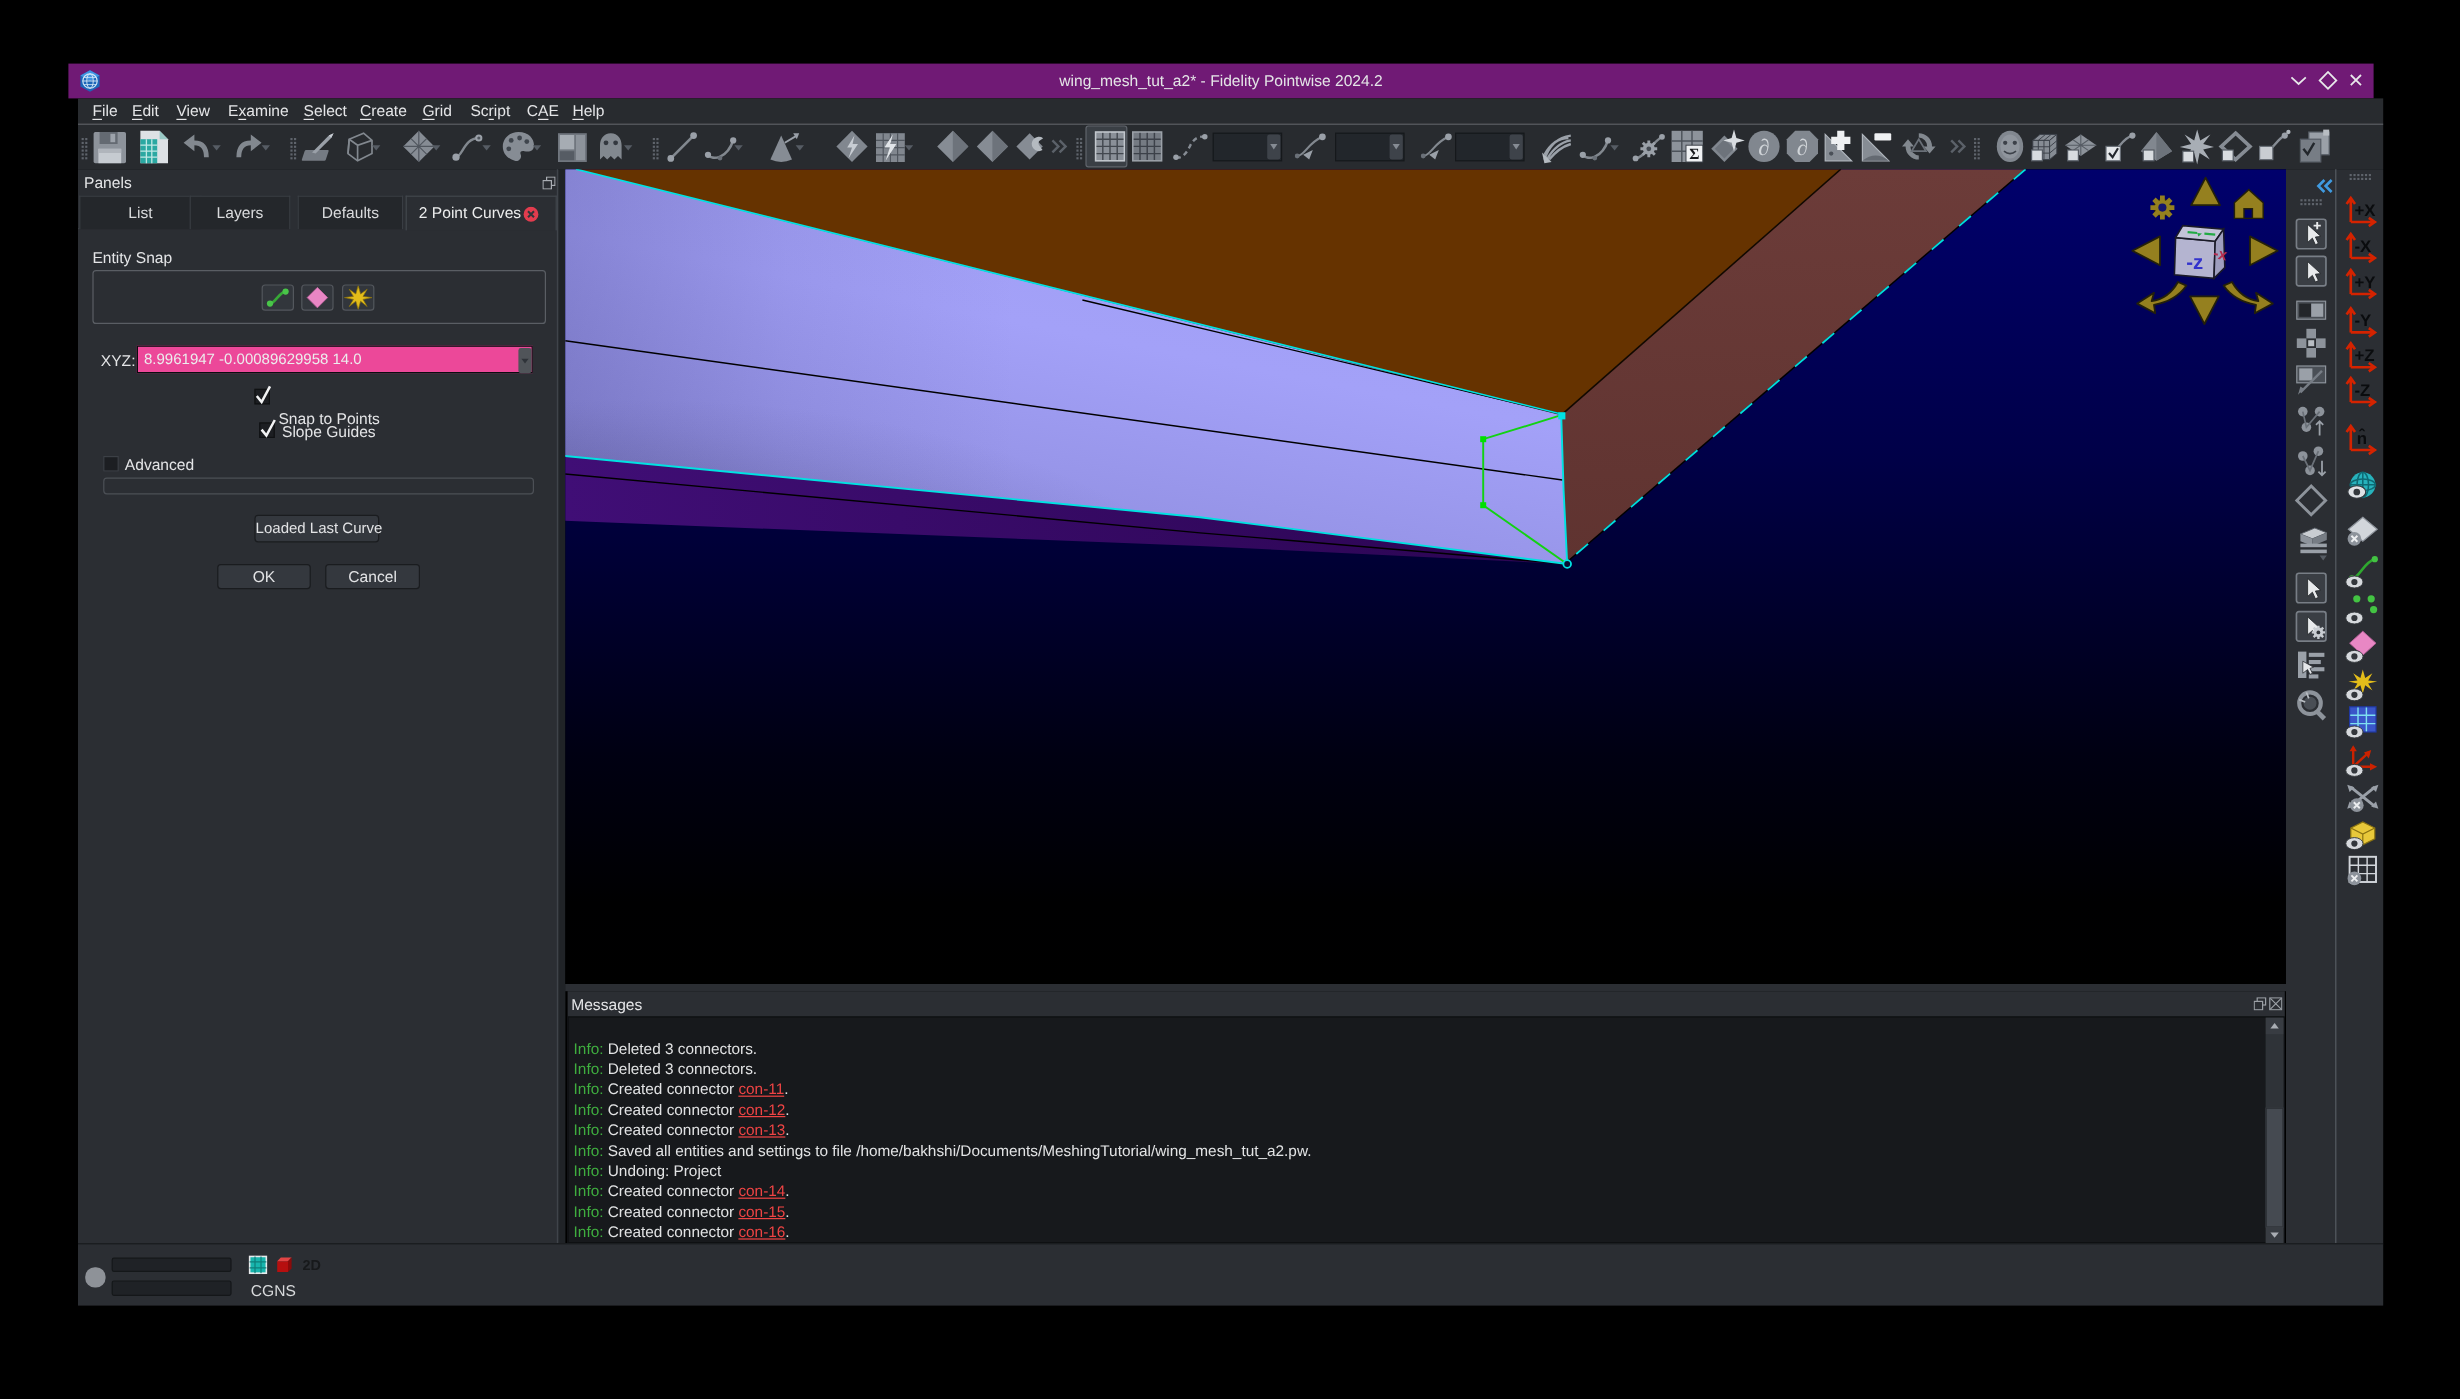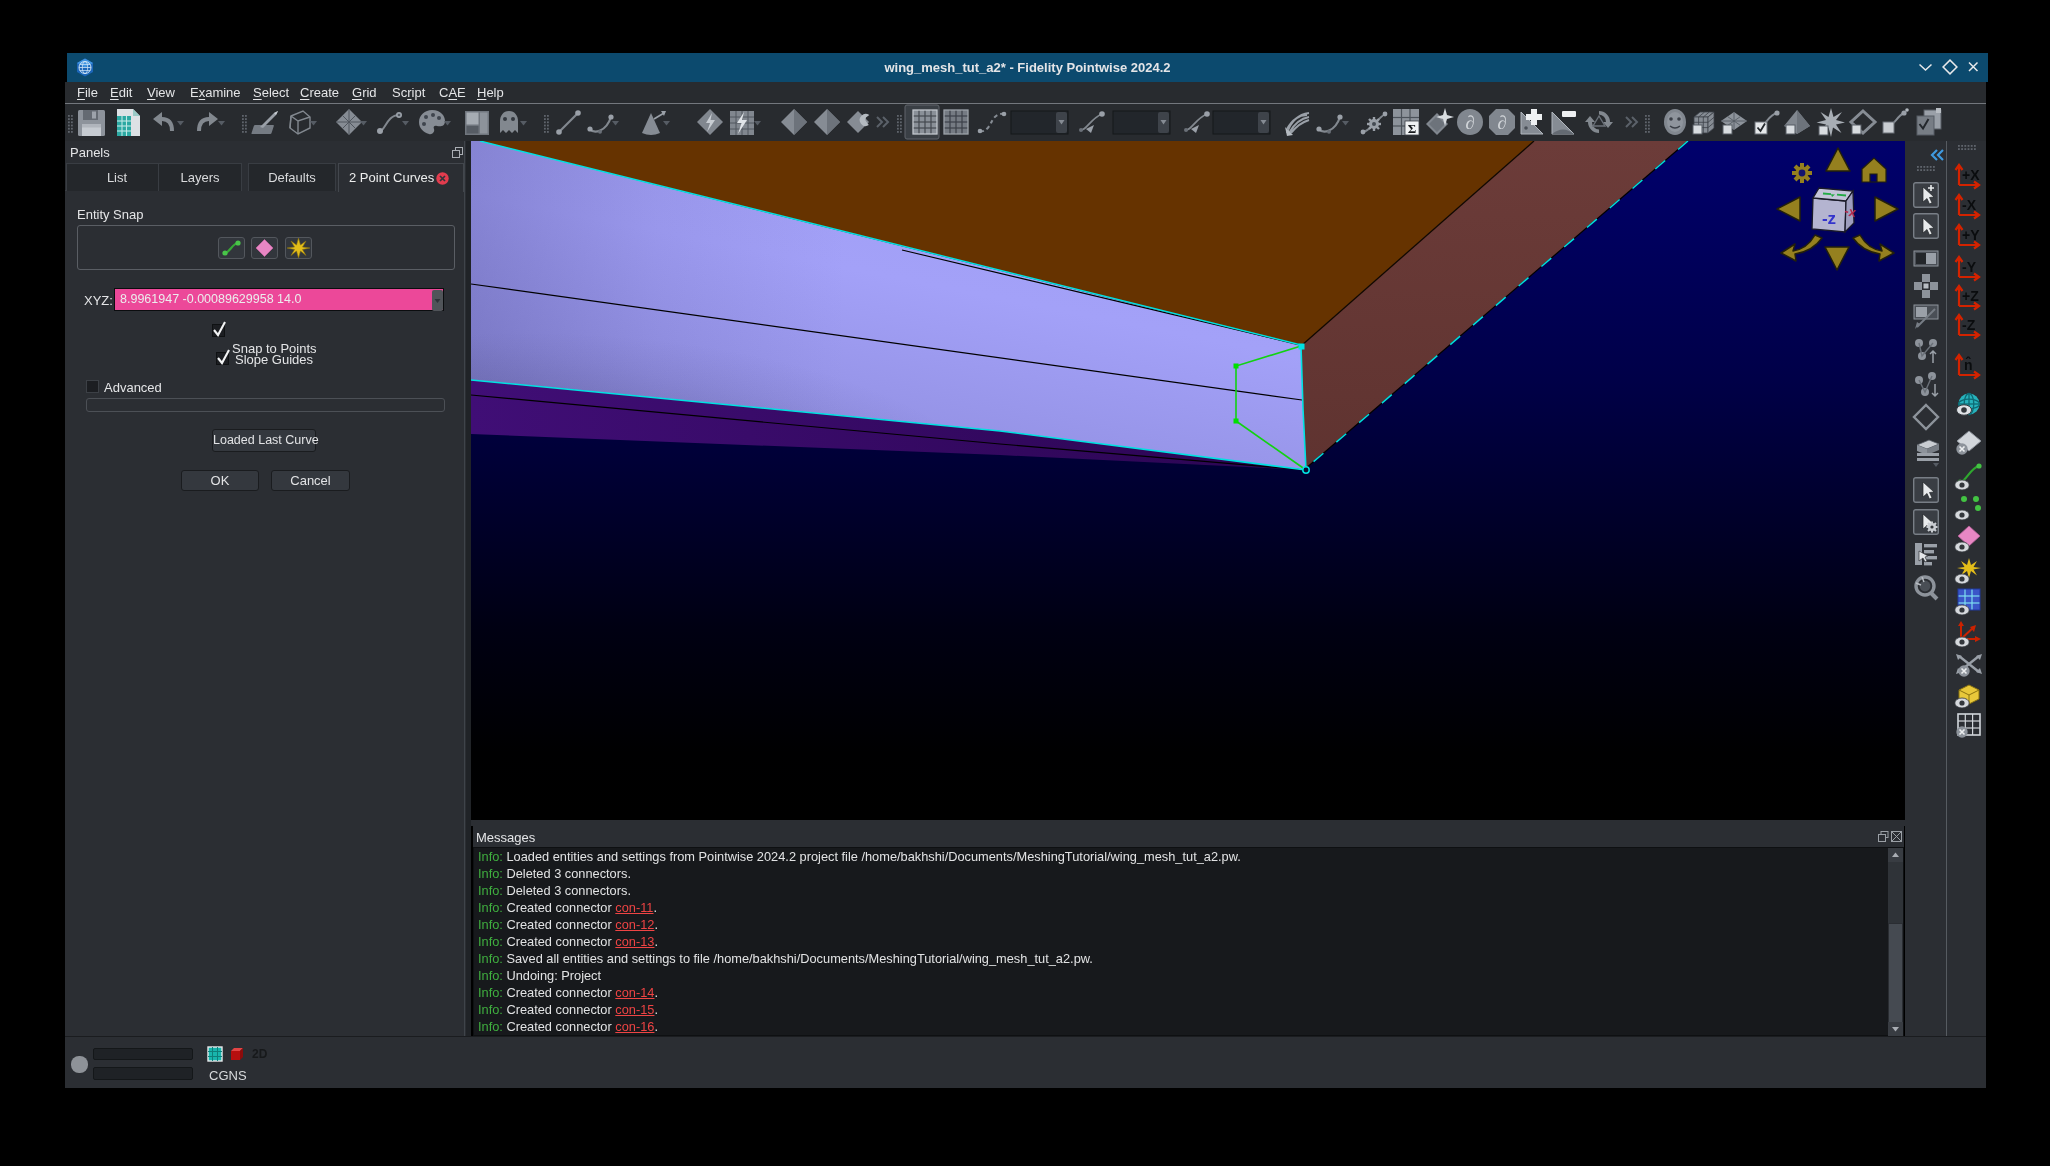--- a/index.html
+++ b/index.html
@@ -1,19 +1,19 @@
 <!DOCTYPE html>
 <html><head>
 <meta charset="utf-8">
 <style>
 * { margin:0; padding:0; box-sizing:border-box; }
 html,body { width:2050px; height:1166px; background:#000; overflow:hidden; }
 body { font-family:"Liberation Sans", sans-serif; position:relative; }
 .abs { position:absolute; }
-#titlebar { left:67px; top:53px; width:1921px; height:29px; background:#0c4a6e;font-weight:bold; }
+#titlebar { left:57px; top:53px; width:1921px; height:29px; background:#701a75; }
 #menubar { left:65px; top:82px; width:1921px; height:21px; background:#282b2f; }
 #menusep { left:65px; top:103px; width:1921px; height:1px; background:#73777d; }
 #toolbar { left:65px; top:104px; width:1921px; height:37px; background:#282b2f; }
 #leftpanel { left:65px; top:141px; width:406px; height:895px; background:#2b2e33; }
 #lp-line { left:464px; top:141px; width:1px; height:895px; background:#3f444a; }
 #lp-dark { left:466px; top:141px; width:5px; height:895px; background:#202327; }
 #viewport { left:471px; top:141px; width:1434px; height:679px; }
 #vgap { left:471px; top:820px; width:1434px; height:6px; background:#2b2e33; }
 #rightdock { left:1905px; top:141px; width:81px; height:895px; background:#2b2e33; }
 #rd-line { left:1946px; top:141px; width:1px; height:895px; background:#565b61; }
@@ -849,21 +849,20 @@
 <div id="rd-line" class="abs"></div>
 <div id="messages" class="abs">
   <div class="abs t13" style="left:3px;top:4px">Messages</div>
   <svg class="abs" style="left:1405px;top:5px" width="24" height="11" viewBox="0 0 24 11">
     <rect x="3" y="0.5" width="7" height="6" fill="none" stroke="#9ba0a6" stroke-width="1"></rect>
     <rect x="0.5" y="3.5" width="7" height="7" fill="#2b2e33" stroke="#9ba0a6" stroke-width="1"></rect>
     <rect x="13.5" y="0.5" width="10" height="10" fill="none" stroke="#9ba0a6" stroke-width="1"></rect>
     <path d="M14 1 L23 10 M23 1 L14 10" stroke="#9ba0a6" stroke-width="1"></path>
   </svg>
   <div id="msgtext">
-    <div class="msgline" style="top:1px"><span class="inf">Info:</span> Loaded entities and settings from Pointwise 2024.2 project file /home/bakhshi/Documents/MeshingTutorial/wing_mesh_tut_a2.pw.</div>
     <div class="msgline" style="top:18px"><span class="inf">Info:</span> Deleted 3 connectors.</div>
     <div class="msgline" style="top:35px"><span class="inf">Info:</span> Deleted 3 connectors.</div>
     <div class="msgline" style="top:52px"><span class="inf">Info:</span> Created connector <span class="lnk">con-11</span>.</div>
     <div class="msgline" style="top:69px"><span class="inf">Info:</span> Created connector <span class="lnk">con-12</span>.</div>
     <div class="msgline" style="top:86px"><span class="inf">Info:</span> Created connector <span class="lnk">con-13</span>.</div>
     <div class="msgline" style="top:103px"><span class="inf">Info:</span> Saved all entities and settings to file /home/bakhshi/Documents/MeshingTutorial/wing_mesh_tut_a2.pw.</div>
     <div class="msgline" style="top:120px"><span class="inf">Info:</span> Undoing: Project</div>
     <div class="msgline" style="top:137px"><span class="inf">Info:</span> Created connector <span class="lnk">con-14</span>.</div>
     <div class="msgline" style="top:154px"><span class="inf">Info:</span> Created connector <span class="lnk">con-15</span>.</div>
     <div class="msgline" style="top:171px"><span class="inf">Info:</span> Created connector <span class="lnk">con-16</span>.</div>

